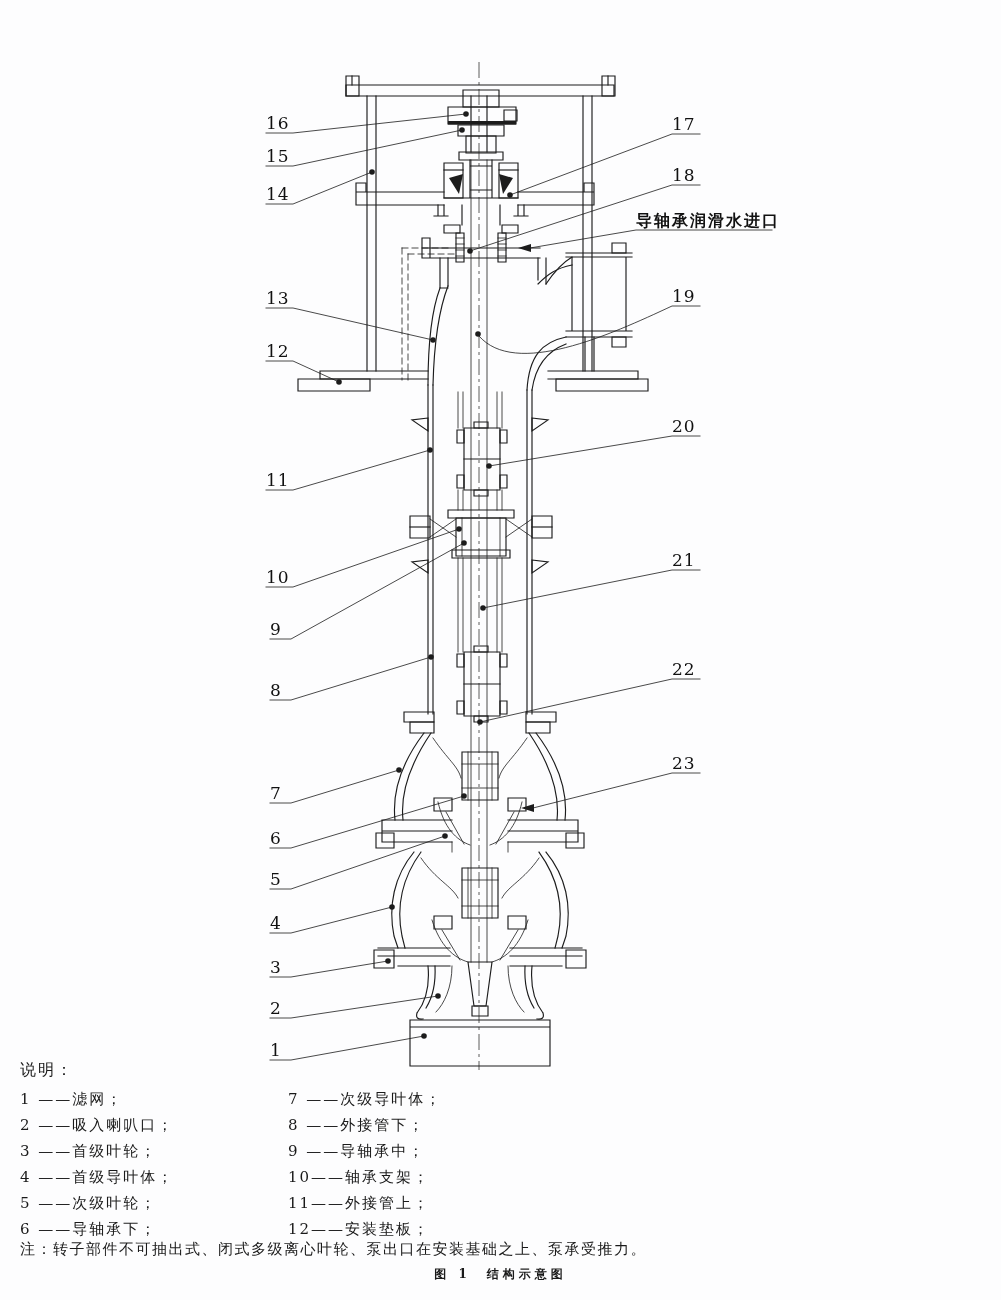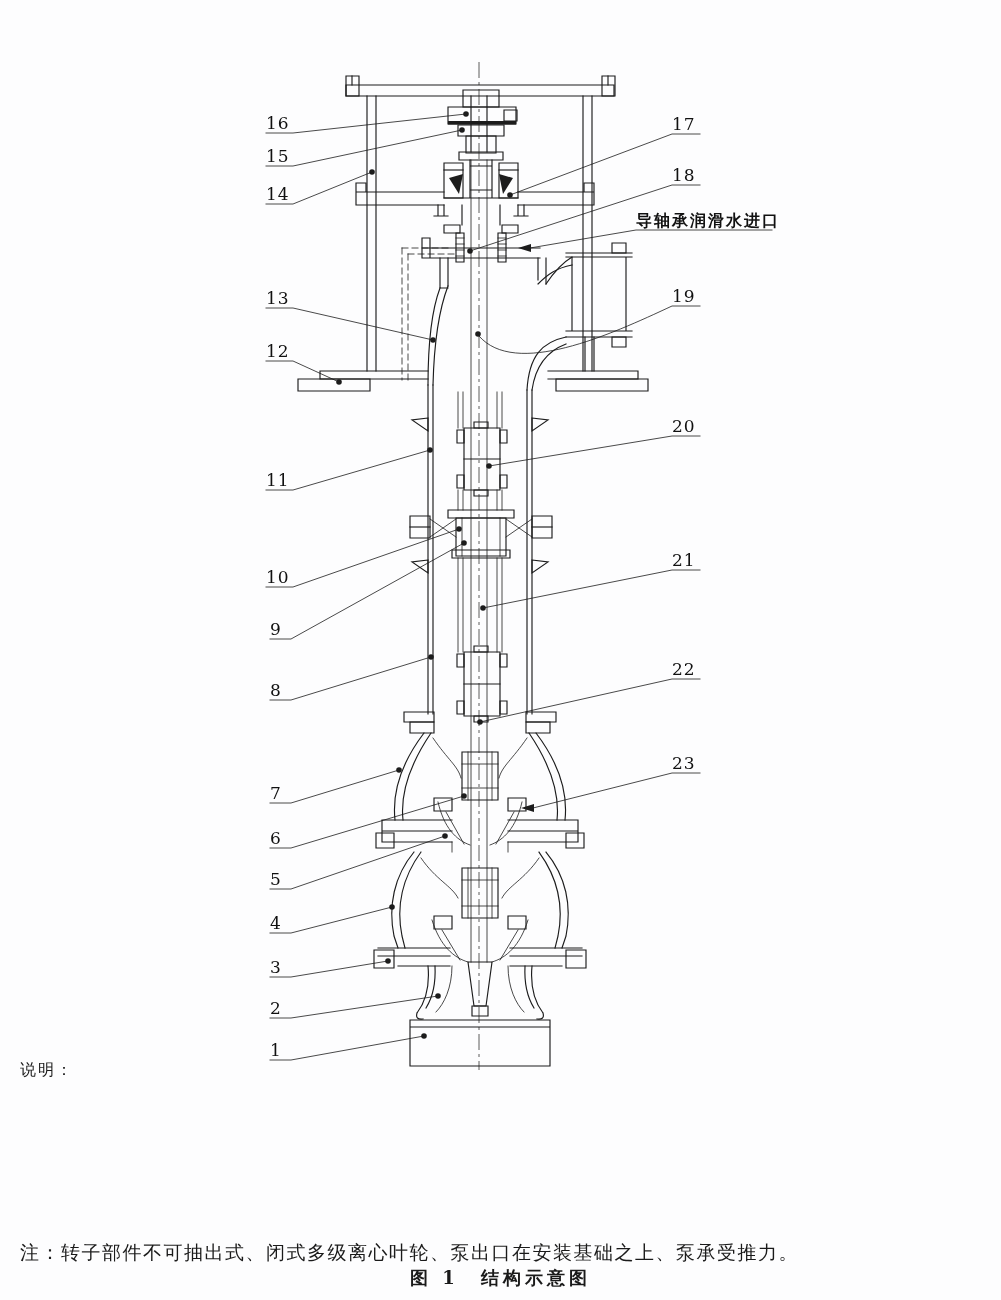--- a/index.html
+++ b/index.html
@@ -9,22 +9,22 @@
   .drawing-svg *{vector-effect:non-scaling-stroke;}
   .ln{fill:none;stroke:#1c1c1c;stroke-width:1.15;stroke-linecap:square;}
   .thin{stroke-width:0.8;}
   .fillblk{fill:#1c1c1c;stroke:none;}
   .dash{stroke-dasharray:6 4;}
   .cline{stroke:#333;stroke-width:0.8;stroke-dasharray:16 4 3 4;}
   .callout-num{font-family:"DejaVu Serif", serif;font-size:17px;fill:#111;stroke:none;letter-spacing:1px;}
   .cn-label{font-family:"DejaVu Sans", sans-serif;font-size:16px;font-weight:bold;fill:#111;stroke:none;letter-spacing:2px;}
   .legend-title{position:absolute;left:20px;top:1060px;font-size:16px;letter-spacing:2px;font-weight:normal;}
   .legend-col{position:absolute;top:1086px;font-size:15px;line-height:26px;letter-spacing:2px;white-space:nowrap;}
-  .note{position:absolute;left:20px;top:1240px;font-size:19px;letter-spacing:1.5px;white-space:nowrap;text-align:center;}
-  .caption{position:absolute;left:0;top:1266px;width:100%;text-align:center;font-size:18px;font-weight:bold;letter-spacing:4px;}
+  .note{position:absolute;left:20px;top:1240px;font-size:15px;letter-spacing:1.5px;white-space:nowrap;text-align:center;}
+  .caption{position:absolute;left:0;top:1266px;width:100%;text-align:center;font-size:12px;font-weight:bold;letter-spacing:4px;}
 </style>
 </head>
 <body>
 
 <div class="page">
 
 <svg class="drawing-svg" width="1001" height="1070" viewBox="0 0 1001 1070">
 
   <line class="cline" x1="479" y1="62" x2="479" y2="1092"></line>
 
@@ -311,20 +311,36 @@
     <g>
           <text class="callout-num" x="672" y="769">23</text>
           <path class="ln thin" d="M700,773 H672 L533,808"></path>
           <polygon class="fillblk" points="521,808 534,804 534,812"></polygon>
         </g>
   </g>
 </svg>
 
   <div class="legend-title">说明：</div>
 
-
+  <div class="legend-col" style="left:20px">
+    <div>1 ——滤网；</div>
+    <div>2 ——吸入喇叭口；</div>
+    <div>3 ——首级叶轮；</div>
+    <div>4 ——首级导叶体；</div>
+    <div>5 ——次级叶轮；</div>
+    <div>6 ——导轴承下；</div>
+  </div>
+
+  <div class="legend-col" style="left:288px">
+    <div>7 ——次级导叶体；</div>
+    <div>8 ——外接管下；</div>
+    <div>9 ——导轴承中；</div>
+    <div>10——轴承支架；</div>
+    <div>11——外接管上；</div>
+    <div>12——安装垫板；</div>
+  </div>
 
 
 
   <div class="note">注：转子部件不可抽出式、闭式多级离心叶轮、泵出口在安装基础之上、泵承受推力。</div>
   <div class="caption">图 1　结构示意图</div>
 
 </div>
 
 </body></html>

